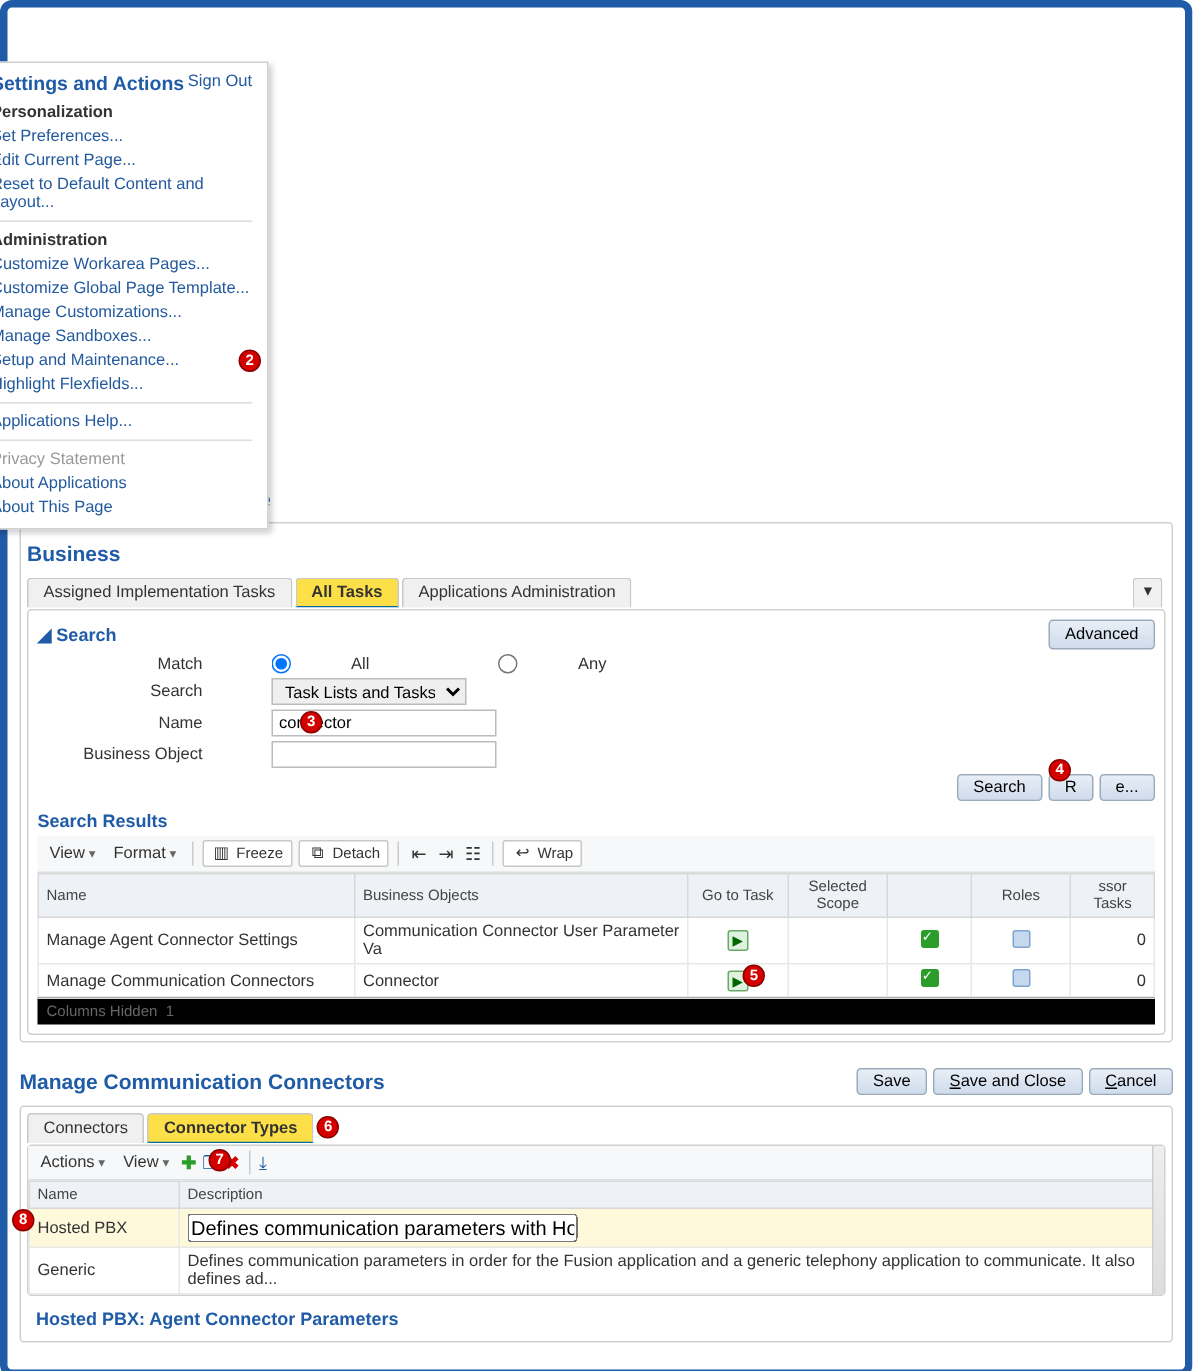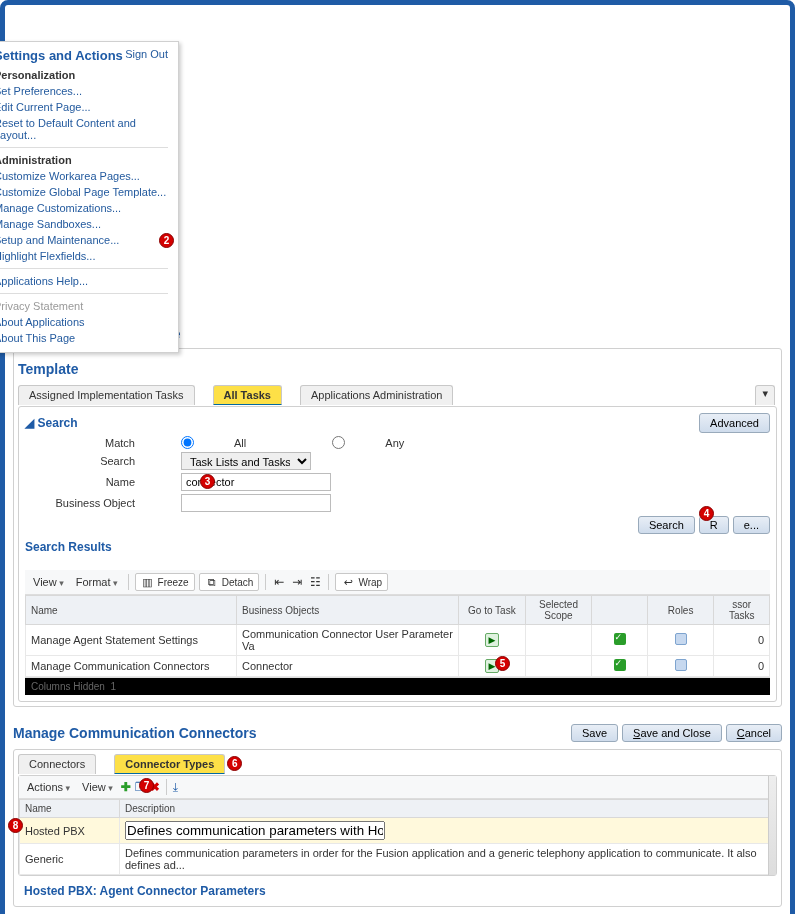--- a/index.html
+++ b/index.html
@@ -7,31 +7,31 @@
 .outer { border: 5px solid #1f5ba6; border-radius: 8px; padding: 8px; }
 .topbar { background: #1f5ba6; height: 28px; display: flex; align-items: center; justify-content: space-between; padding: 0 10px; margin: -8px -8px 6px -8px; border-radius: 4px 4px 0 0; }
 .topbar-left { color: #fff; font-size: 16px; font-weight: bold; letter-spacing: 2px; }
 .topbar-left sup { font-size: 8px; letter-spacing: 0; }
 .topbar-right { display: flex; align-items: center; gap: 12px; color: #fff; font-size: 12px; }
 .topbar-right .ic { font-size: 14px; }
 .user { color: #fff; font-size: 12px; }
 h2.page-title { color: #1f5ba6; font-size: 15px; font-weight: bold; margin-bottom: 6px; }
 h3.section-title { color: #1f5ba6; font-size: 14px; font-weight: bold; margin: 4px 0 4px 0; padding: 4px 0; }
 .panel { border: 1px solid #d0d0d0; border-radius: 3px; padding: 4px; margin-bottom: 10px; }
-.tabs { display: flex; gap: 16px; margin-bottom: -1px; }
+.tabs { display: flex; gap: 0; margin-bottom: -1px; }
 .tab { border: 1px solid #c8c8c8; border-bottom: none; padding: 3px 10px; background: #f0f0f0; border-radius: 3px 3px 0 0; font-size: 11px; margin-right: 2px; cursor: pointer; }
 .tab.active { background: #fde047; font-weight: bold; border-bottom: 1px solid #0369a1; position: relative; z-index: 2; }
 .search-hdr { color: #1f5ba6; font-weight: bold; font-size: 12px; padding: 3px 0; }
 .search-hdr .tri { color: #1f5ba6; }
 .form-row { display: flex; align-items: center; margin: 3px 0; gap: 40px; }
 .form-row label.lbl { width: 110px; text-align: right; margin-right: 6px; font-size: 11px; }
 .form-row input[type=text], .form-row select { border: 1px solid #bcbcbc; padding: 2px 4px; font-size: 11px; height: 18px; }
 .btn { background: linear-gradient(#e8eef6,#cfdcec); border: 1px solid #9ab; border-radius: 3px; padding: 2px 10px; font-size: 11px; cursor: pointer; }
 .btn-row { display: flex; gap: 4px; justify-content: flex-end; margin: 4px 0; }
-.results-title { color: #1f5ba6; font-weight: bold; font-size: 12px; margin: 6px 0 16px; }
+.results-title { color: #1f5ba6; font-weight: bold; font-size: 12px; margin: 6px 0 3px; }
 .toolbar { display: flex; align-items: center; gap: 4px; border-bottom: 1px solid #ddd; padding: 3px 4px; background: #f7f8f9; }
 .toolbar .sep { width: 1px; height: 16px; background: #ccc; margin: 0 2px; }
 .toolbar .tbtn { border: 1px solid #c8c8c8; background: #fff; padding: 1px 5px; font-size: 10px; cursor: pointer; border-radius: 2px; display: inline-flex; align-items: center; gap: 3px; }
 .toolbar .ttext { font-size: 11px; cursor: pointer; padding: 0 4px; }
 .toolbar .ttext::after { content: " ▾"; font-size: 9px; color: #666; }
 .icn { display: inline-block; width: 14px; height: 14px; text-align: center; line-height: 14px; font-size: 11px; }
 .tbl { width: 100%; border-collapse: collapse; }
 .tbl th { background: #eef1f5; border: 1px solid #d8d8d8; font-size: 10px; font-weight: normal; padding: 3px 5px; text-align: left; color: #444; }
 .tbl td { border: 1px solid #e8e8e8; padding: 3px 5px; font-size: 11px; }
 .tbl td.center, .tbl th.center { text-align: center; }
@@ -86,21 +86,21 @@
     <div class="itm">Applications Help...</div>
     <hr>
     <div class="itm disabled">Privacy Statement</div>
     <div class="itm">About Applications</div>
     <div class="itm">About This Page</div>
   </div>
 
   <h2 class="page-title">Setup and Maintenance</h2>
 
   <div class="panel">
-    <h3 class="section-title">Template</h3>
+    <h3 class="section-title">Business</h3>
     <div class="tabs">
       <div class="tab">Assigned Implementation Tasks</div>
       <div class="tab active">All Tasks</div>
       <div class="tab">Applications Administration</div>
       <div style="flex:1"></div>
       <div class="tab" style="padding:1px 6px;">▾</div>
     </div>
 
     <div class="inner-panel" style="padding:6px;">
       <div style="display:flex;justify-content:space-between;">
@@ -168,21 +168,21 @@
           <th style="width:200px;">Business Objects</th>
           <th class="center" style="width:60px;">Go to Task</th>
           <th class="center" style="width:60px;">Selected Scope</th>
           <th class="center" style="width:50px;"></th>
           <th class="center" style="width:60px;">Roles</th>
           <th class="center" style="width:50px;">ssor Tasks</th>
         </tr>
           </thead>
         <tbody>
           <tr>
-            <td>Manage Agent Statement Settings</td>
+            <td>Manage Agent Connector Settings</td>
             <td>Communication Connector User Parameter Va</td>
             <td class="center"><span class="go-icn">▶</span></td>
             <td></td>
             <td class="center"><span class="green-check"></span></td>
             <td class="center"><span class="blue-chip"></span></td>
             <td class="right">0</td>
           </tr>
           <tr class="relwrap">
             <td>Manage Communication Connectors</td>
             <td>Connector</td>

